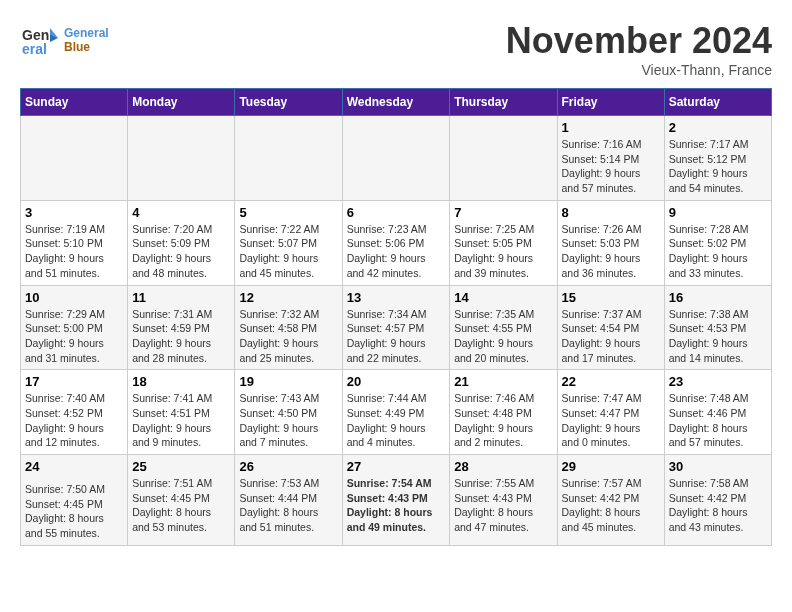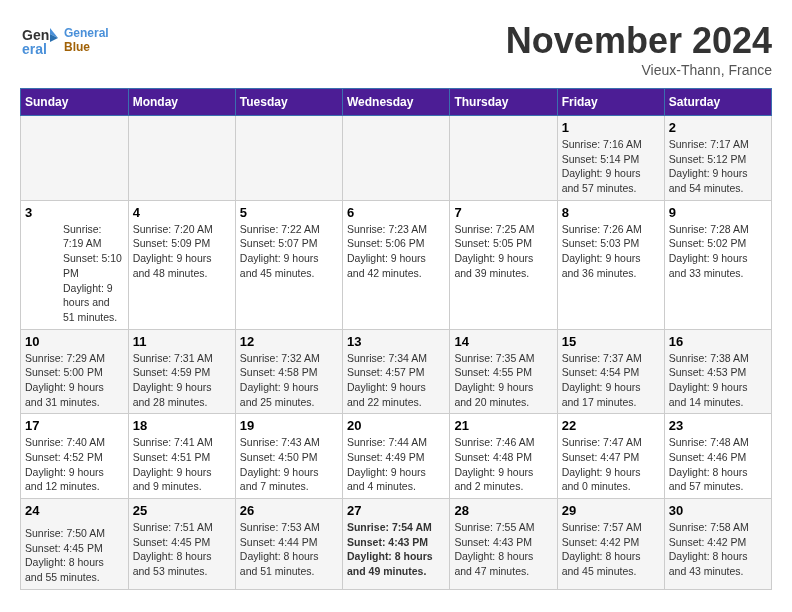--- a/index.html
+++ b/index.html
@@ -139,21 +139,21 @@
         <td>
           <div class="day-num">2</div>
           <div class="day-info" style="white-space: pre-line;">Sunrise: 7:17 AM
 Sunset: 5:12 PM
 Daylight: 9 hours and 54 minutes.</div>
         </td>
       </tr>
       <tr>
         <td>
           <div class="day-num">3</div>
-          <div class="day-info" style="white-space: pre-line; margin-left: 38px;">Sunrise: 7:19 AM
+          <div class="day-info" style="white-space: pre-line;">Sunrise: 7:19 AM
 Sunset: 5:10 PM
 Daylight: 9 hours and 51 minutes.</div>
         </td>
         <td>
           <div class="day-num">4</div>
           <div class="day-info" style="white-space: pre-line;">Sunrise: 7:20 AM
 Sunset: 5:09 PM
 Daylight: 9 hours and 48 minutes.</div>
         </td>
         <td>

